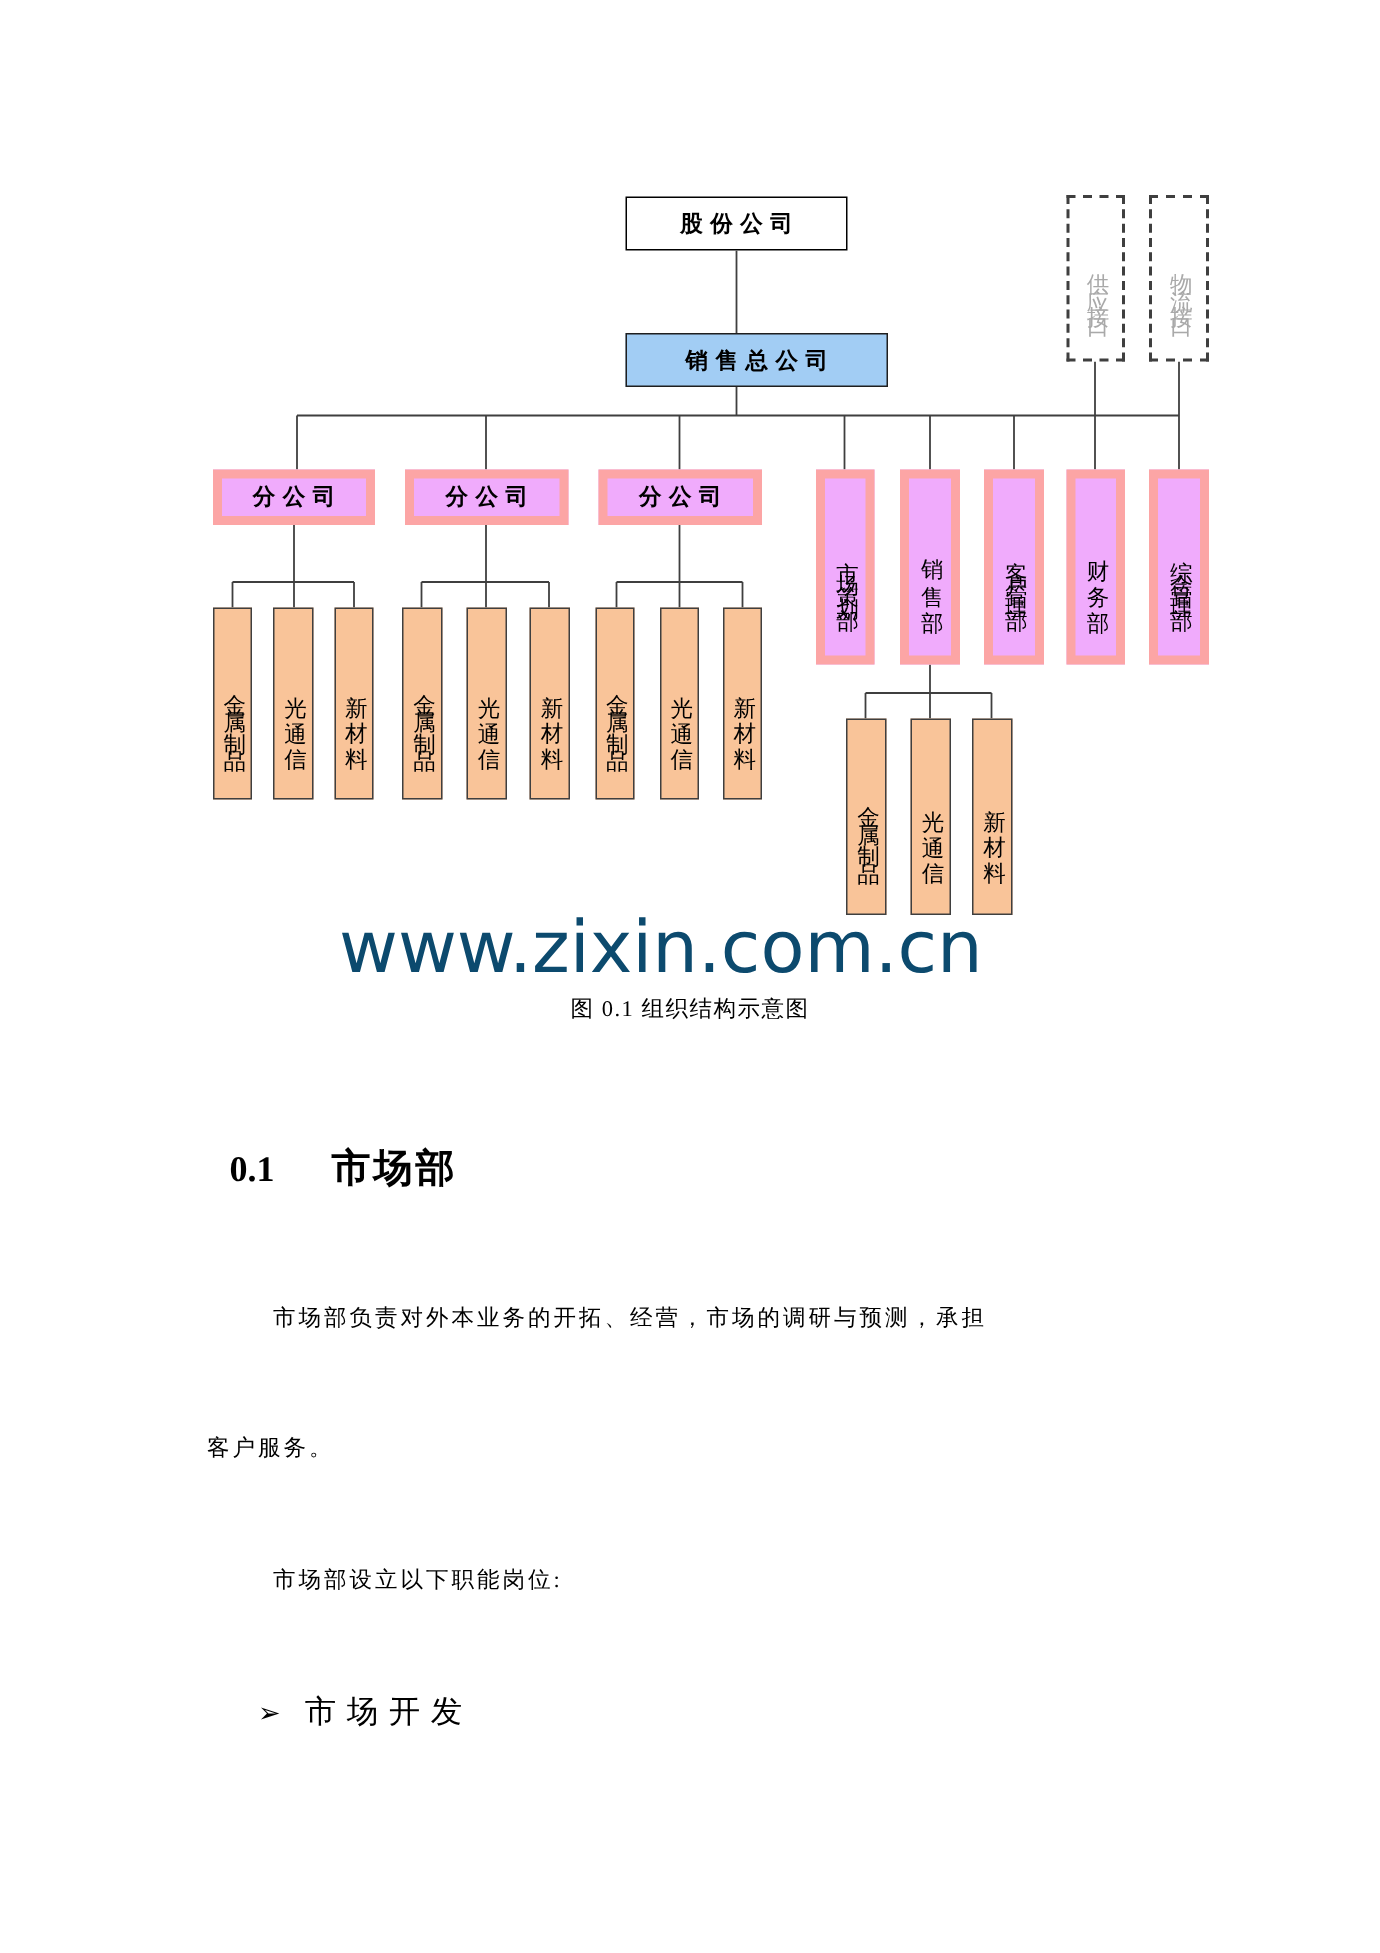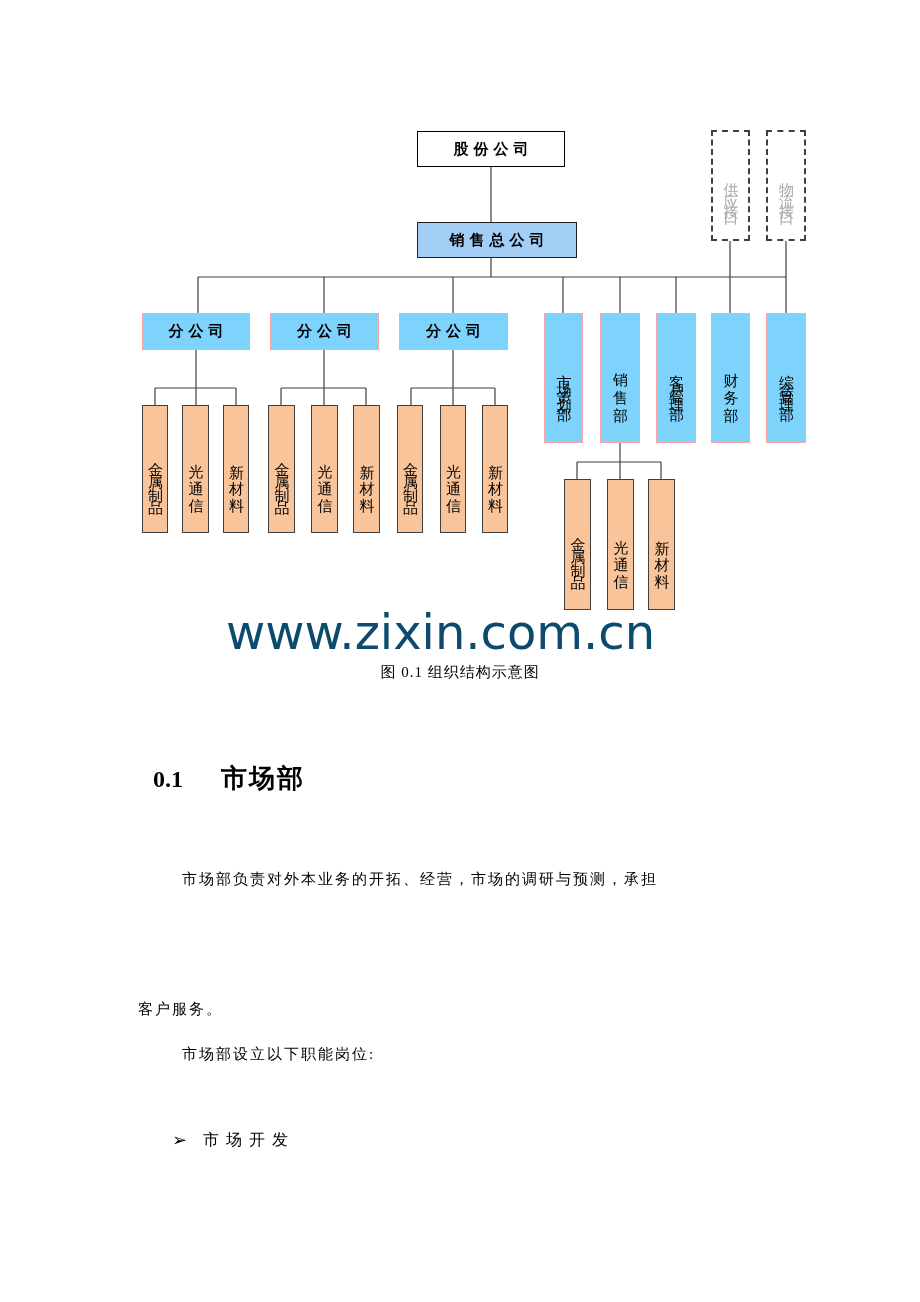--- a/index.html
+++ b/index.html
@@ -4,42 +4,42 @@
 <style>
   html,body{margin:0;padding:0;background:#fff;}
   .page{position:relative;width:920px;height:1302px;background:#ffffff;overflow:hidden;
         font-family:"Liberation Serif","DejaVu Serif",serif;color:#000;}
   .connectors{position:absolute;left:0;top:0;z-index:1;pointer-events:none;}
   .box{position:absolute;box-sizing:border-box;display:flex;align-items:center;justify-content:center;
        font-size:15px;background:#fff;border:1px solid #000;z-index:2;}
   .hbox{letter-spacing:5px;text-indent:5px;font-weight:bold;}
   .vbox{writing-mode:vertical-rl;text-orientation:upright;}
   .blue{background:#a2cdf4;border:1px solid #1f1f1f;}
-  .yellow{background:#7dd3fc;border:1px solid #fca5a5;}
+  .yellow{background:#f0abfc;border:6px solid #fca5a5;}
   .orange{background:#f9c499;border:1px solid #3f3f3f;}
   .dashed{background:#ffffff;border:2px dashed #3f3f3f;color:#a9a9a9;}
   .ls3{letter-spacing:17px;padding-top:17px;}
   .ls4{letter-spacing:13px;padding-top:13px;}
   .ls4i{letter-spacing:10px;padding-top:10px;}
   .ls5{letter-spacing:8px;padding-top:8px;}
   .watermark{position:absolute;left:226px;top:604px;z-index:0;
              font-family:"DejaVu Sans","Liberation Sans",sans-serif;
              font-size:48px;color:#0c4a6e;letter-spacing:0px;white-space:nowrap;}
   .caption{position:absolute;left:0;top:663px;width:920px;text-align:center;
            font-size:15px;letter-spacing:1px;}
   .heading{position:absolute;left:153px;top:761px;display:flex;align-items:baseline;font-weight:bold;}
   .heading .num{font-size:24px;}
   .heading .ttl{font-size:26px;margin-left:38px;letter-spacing:2px;}
   .bodyline{position:absolute;font-size:15px;letter-spacing:2px;white-space:nowrap;line-height:1;}
   .l1{left:182px;top:872px;}
-  .l2{left:138px;top:1002px;}
+  .l2{left:138px;top:959px;}
   .l3{left:182px;top:1047px;}
   .bullet{position:absolute;left:172px;top:1131px;display:flex;align-items:center;}
   .bullet .arrow{font-size:18px;line-height:1;}
-  .bullet .btxt{font-size:16px;letter-spacing:7px;margin-left:16px;line-height:1;}
+  .bullet .btxt{font-size:21px;letter-spacing:7px;margin-left:16px;line-height:1;}
 </style>
 </head>
 <body>
 
 <div class="page">
 
   <svg class="connectors" width="920" height="700" viewBox="0 0 920 700">
     <g stroke="#3f3f3f" stroke-width="1.2" fill="none">
       <line x1="491" y1="167" x2="491" y2="222"></line>
       <line x1="491" y1="258" x2="491" y2="277"></line>
@@ -71,21 +71,21 @@
       <line x1="577" y1="462" x2="661" y2="462"></line>
       <line x1="577" y1="462" x2="577" y2="479"></line>
       <line x1="620" y1="462" x2="620" y2="479"></line>
       <line x1="661" y1="462" x2="661" y2="479"></line>
     </g>
   </svg>
 
   <div class="watermark">www.zixin.com.cn</div>
 
   <div class="box hbox" style="left:417px;top:131px;width:148px;height:36px;">股份公司</div>
-  <div class="box hbox blue" style="left:417px;top:222px;width:160px;height:36px;">销售总公司</div>
+  <div class="box hbox blue" style="left:417px;top:222px;width:175px;height:36px;">销售总公司</div>
 
   <div class="box vbox dashed ls4i" style="left:711px;top:130px;width:39px;height:111px;">供应接口</div>
   <div class="box vbox dashed ls4i" style="left:766px;top:130px;width:40px;height:111px;">物流接口</div>
 
   <div class="box hbox yellow" style="left:142px;top:313px;width:108px;height:37px;">分公司</div>
   <div class="box hbox yellow" style="left:270px;top:313px;width:109px;height:37px;">分公司</div>
   <div class="box hbox yellow" style="left:399px;top:313px;width:109px;height:37px;">分公司</div>
 
   <div class="box vbox yellow ls5" style="left:544px;top:313px;width:39px;height:130px;">市场策划部</div>
   <div class="box vbox yellow ls3" style="left:600px;top:313px;width:40px;height:130px;">销售部</div>

